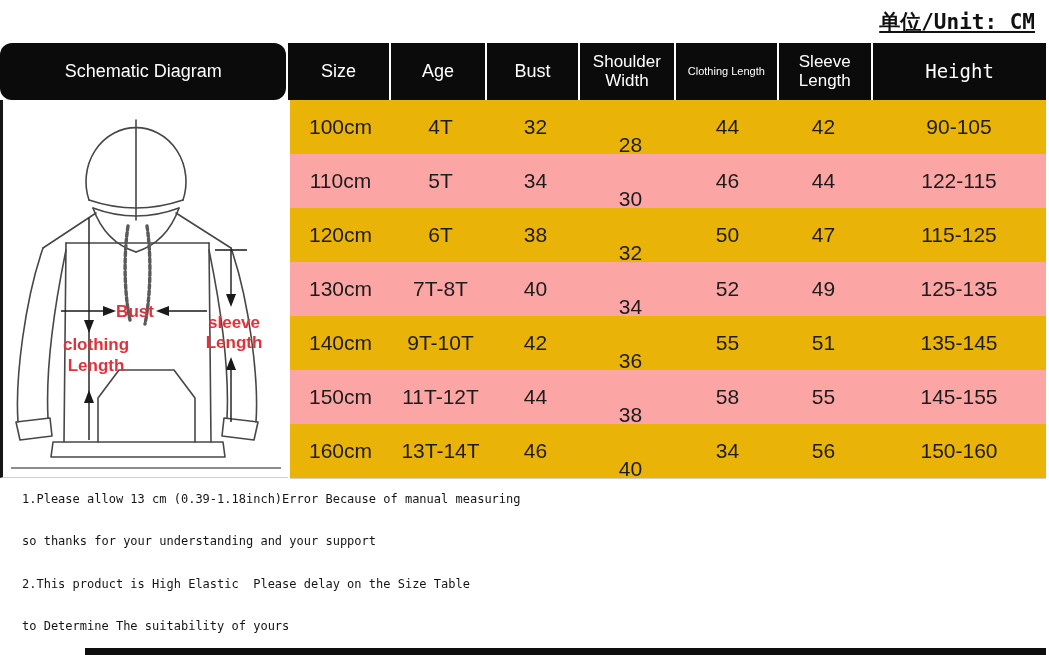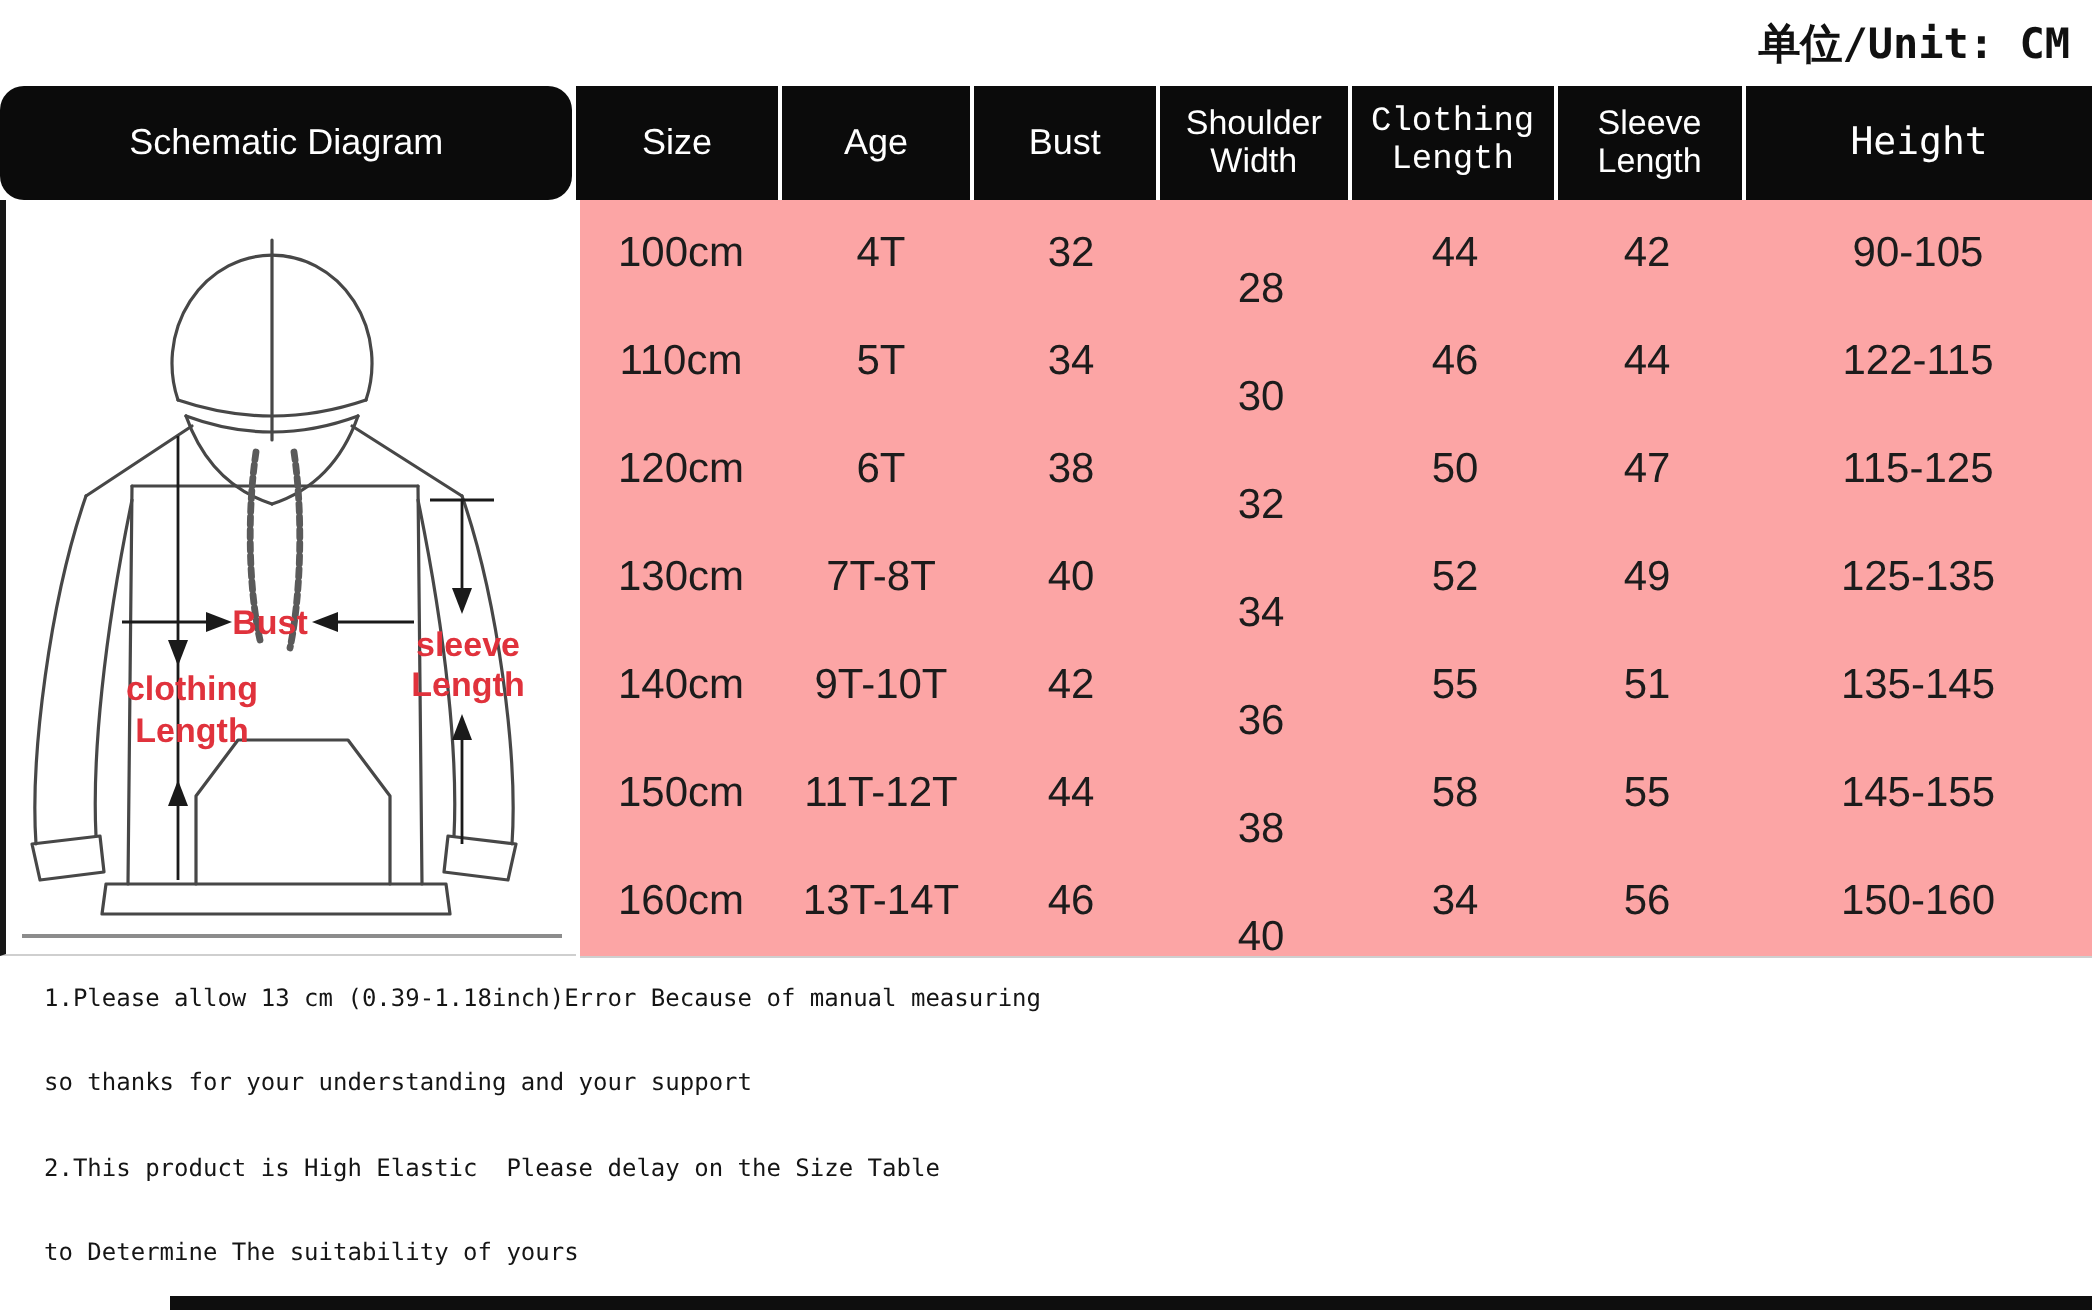--- a/index.html
+++ b/index.html
@@ -1,20 +1,20 @@
 <!DOCTYPE html>
 <html><head>
 <meta charset="utf-8">
 <style>
   html,body{margin:0;padding:0;}
   body{
     width:1049px;height:655px;position:relative;background:#ffffff;
     font-family:"Liberation Sans", sans-serif;overflow:hidden;
   }
-  .mono{font-family:"DejaVu Sans Mono", monospace;}
+  .mono{font-family:"DejaVu Sans Mono", monospace;text-decoration:underline;}
 
   
   .unit-label{
     position:absolute;top:8px;right:14px;
     font-family:"DejaVu Sans Mono", monospace;
     font-size:21px;font-weight:bold;color:#111;
   }
 
   
   .thead{
@@ -24,38 +24,38 @@
   .hcell{
     background:#0b0b0b;color:#ffffff;
     display:flex;align-items:center;justify-content:center;text-align:center;
     font-size:18px;line-height:1.08;box-sizing:border-box;padding:0 2px;
   }
   .h0{width:288px;font-size:18px;border-radius:12px;}
   .h1{width:101px;}
   .h2{width:95px;}
   .h3{width:91px;}
   .h4{width:95px;font-size:17px;}
-  .h5{width:101px;font-size:17px;font-family:Liberation Mono, monospace;}
+  .h5{width:101px;font-size:11px;}
   .h6{width:93px;font-size:17px;}
   .h7{width:174px;font-family:"DejaVu Sans Mono", monospace;font-size:19px;}
 
   
   .diagram-panel{
     position:absolute;left:0;top:100px;width:288px;height:378px;
     background:#ffffff;border-left:3px solid #161616;
     border-bottom:1px solid #cfcfcf;box-sizing:border-box;
   }
 
   
   .tbody{
     position:absolute;left:290px;top:100px;width:756px;
     border-bottom:1px solid #cfcfcf;box-sizing:border-box;
   }
   .trow{
-    display:flex;gap:2px;height:54px;background:#fca5a5;
+    display:flex;gap:2px;height:54px;background:#eab308;
     --sep:#e4e4e4;
   }
   .trow.striped{background:#fca5a5;--sep:#ffffff;}
   .trow .cell{
     display:flex;align-items:center;justify-content:center;
     font-size:21px;color:#1c1c1c;box-sizing:border-box;
   }
   .c0{width:101px;}
   .c1{width:95px;}
   .c2{width:91px;}

